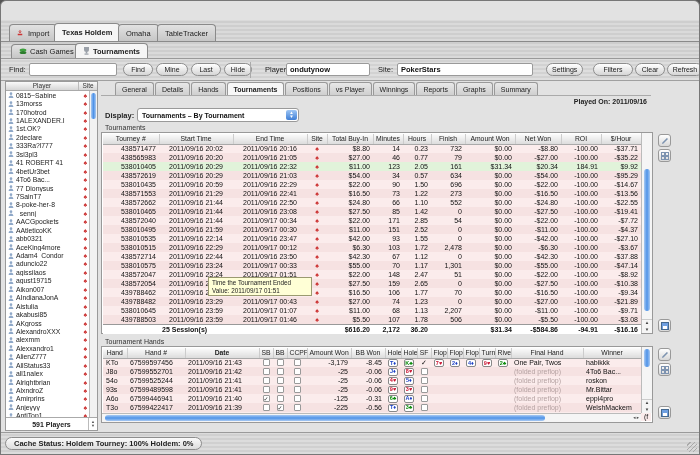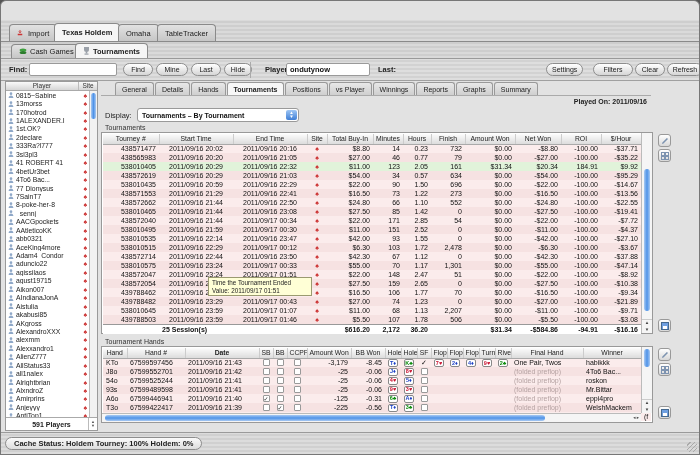--- a/index.html
+++ b/index.html
@@ -17,21 +17,21 @@
   #subtabband{position:absolute;left:0;top:41px;width:100%;height:17px;border-bottom:1px solid #9a9a9a;}
   .tab{position:absolute;bottom:0;height:17px;display:flex;align-items:center;gap:3px;padding:0 7px;
     font-size:7.5px;color:#222;background:linear-gradient(#e2e2e2,#c6c6c6);border:1px solid #8a8a8a;border-bottom:none;
     border-radius:4px 4px 0 0;cursor:default;}
   .tab.active{background:#f5f5f5;font-weight:bold;height:18px;}
   .subtab{height:14px;}
   .subtab.active{height:15px;}
   
   #findbar{position:absolute;left:0;top:58px;width:100%;height:22px;
     background:repeating-linear-gradient(0deg,#dedede 0 2px,#d2d2d2 2px 4px);border-bottom:1px solid #a0a0a0;}
-  .fb-label{position:absolute;top:6px;font-size:7.5px;font-weight:bold;color:#222;}
+  .fb-label{position:absolute;top:6px;font-size:7.5px;font-weight:normal;color:#222;}
   .fb-input{position:absolute;top:4px;height:13px;background:#fff;border:1px solid #9a9a9a;border-radius:2px;
     font-size:7.5px;font-weight:bold;padding:0 3px;color:#111;}
   .aquabtn{position:absolute;top:4px;height:13px;display:inline-flex;align-items:center;justify-content:center;
     background:linear-gradient(#ffffff,#d5d5d5);border:1px solid #8d8d8d;border-radius:7px;
     font-size:7px;color:#222;padding:0 5px;cursor:default;}
   .fb-sep{position:absolute;top:3px;width:1px;height:16px;background:#aaa;}
   
   #sidebar{position:absolute;left:4px;top:80px;width:93px;bottom:23px;background:#fff;border:1px solid #9a9a9a;}
   #sb-header{position:absolute;left:0;top:0;right:0;height:9px;display:flex;
     background:linear-gradient(#fafafa,#d6d6d6);border-bottom:1px solid #aaa;font-size:6.5px;color:#333;}
@@ -49,21 +49,21 @@
     font-size:7px;font-weight:bold;color:#222;display:flex;align-items:center;justify-content:center;}
   #sb-footer .arr{position:absolute;right:0;top:0;bottom:0;width:9px;border-left:1px solid #bbb;
     font-size:4px;color:#555;display:flex;flex-direction:column;align-items:center;justify-content:center;line-height:1;}
   
   #report-tabs{position:absolute;left:114px;top:81px;height:13px;display:flex;}
   .rtab{height:13px;display:flex;align-items:center;padding:0 6px;font-size:7px;color:#222;
     background:linear-gradient(#e8e8e8,#cfcfcf);border:1px solid #999;border-bottom:none;border-radius:3px 3px 0 0;margin-right:1px;}
   .rtab.active{background:#f7f7f7;font-weight:bold;}
   #rtab-line{position:absolute;left:100px;right:48px;top:94px;height:1px;background:#aaa;}
   #played-on{position:absolute;right:52px;top:97px;font-size:7px;font-weight:bold;color:#222;}
-  #display-label{position:absolute;left:104px;top:110px;font-size:7.5px;font-weight:normal;color:#222;}
+  #display-label{position:absolute;left:104px;top:110px;font-size:7.5px;font-weight:bold;color:#222;}
   #display-select{position:absolute;left:136px;top:107px;width:162px;height:14px;background:#fff;border:1px solid #999;
     border-radius:3px;font-size:7px;font-weight:bold;color:#111;display:flex;align-items:center;padding-left:4px;}
   #display-select .stepper{position:absolute;right:1px;top:1px;bottom:1px;width:11px;border-radius:2px;
     background:linear-gradient(#9ec6f5,#3f7fd6);color:#fff;font-size:4.5px;display:flex;flex-direction:column;
     align-items:center;justify-content:center;line-height:1;}
   .groupbox{position:absolute;background:#fff;border:1px solid #999;}
   .grouplabel{position:absolute;font-size:7px;color:#333;}
   
   table.grid{border-collapse:collapse;table-layout:fixed;width:538px;}
   table.grid th{background:linear-gradient(#fcfcfc,#dcdcdc);border-right:1px solid #ccc;border-bottom:1px solid #aaa;
@@ -147,21 +147,22 @@
     </div>
   </div>
 
   <div id="findbar">
     <span class="fb-label" style="left:8px;">Find:</span>
     <input class="fb-input" style="left: 28px; width: 88px;" value="">
     <span id="find-buttons"><span class="aquabtn" style="left:122px;width:30px;">Find</span><span class="aquabtn" style="left:155px;width:32px;">Mine</span><span class="aquabtn" style="left:190px;width:30px;">Last</span><span class="aquabtn" style="left:223px;width:28px;">Hide</span></span>
     <span class="fb-sep" style="left:249px;"></span>
     <span class="fb-label" style="left:264px;">Player:</span>
     <input class="fb-input" style="left: 285px; width: 84px;" value="ondutynow">
-    <span class="fb-label" style="left:377px;">Last:</span>
+    <span class="fb-label" style="left:377px;">Site:</span>
+    <input class="fb-input" style="left: 396px; width: 136px;" value="PokerStars">
     <span class="aquabtn" style="left:545px;">Settings</span>
     <span id="right-buttons"><span class="aquabtn" style="left:592px;width:40px;">Filters</span><span class="aquabtn" style="left:634px;width:30px;">Clear</span><span class="aquabtn" style="left:666px;width:36px;">Refresh</span></span>
   </div>
 
   <div id="sidebar">
     <div id="sb-header">
       <span class="h1">Player</span>
       <span class="h2">Site</span>
     </div>
     <div id="player-list">

